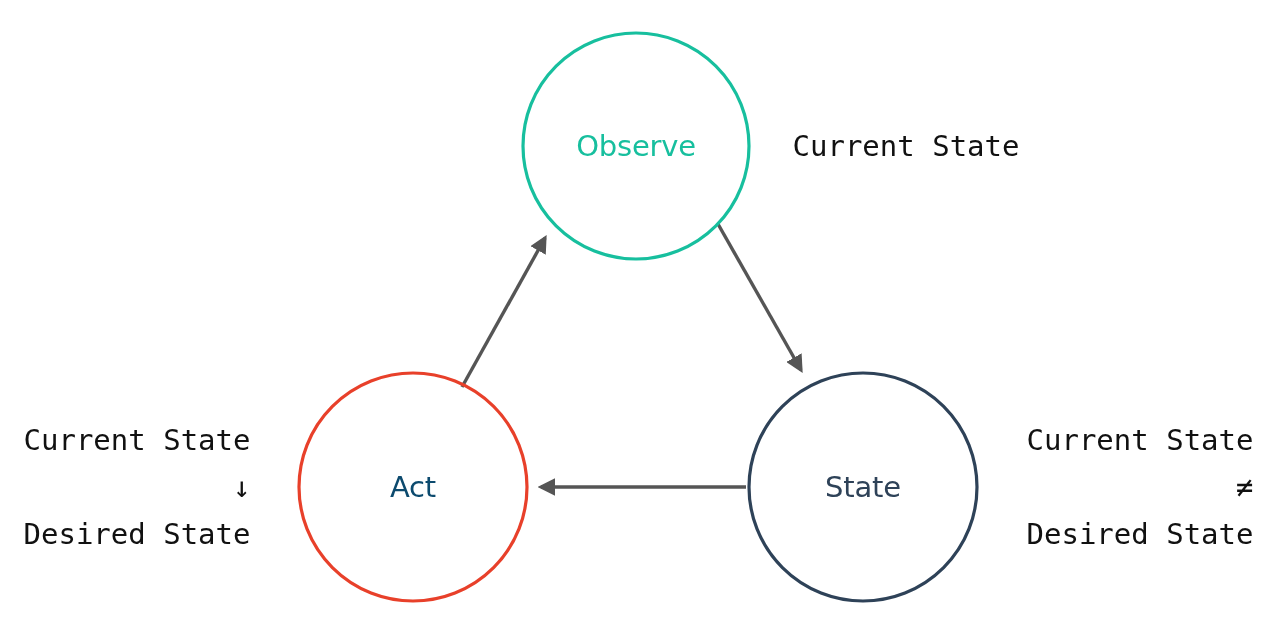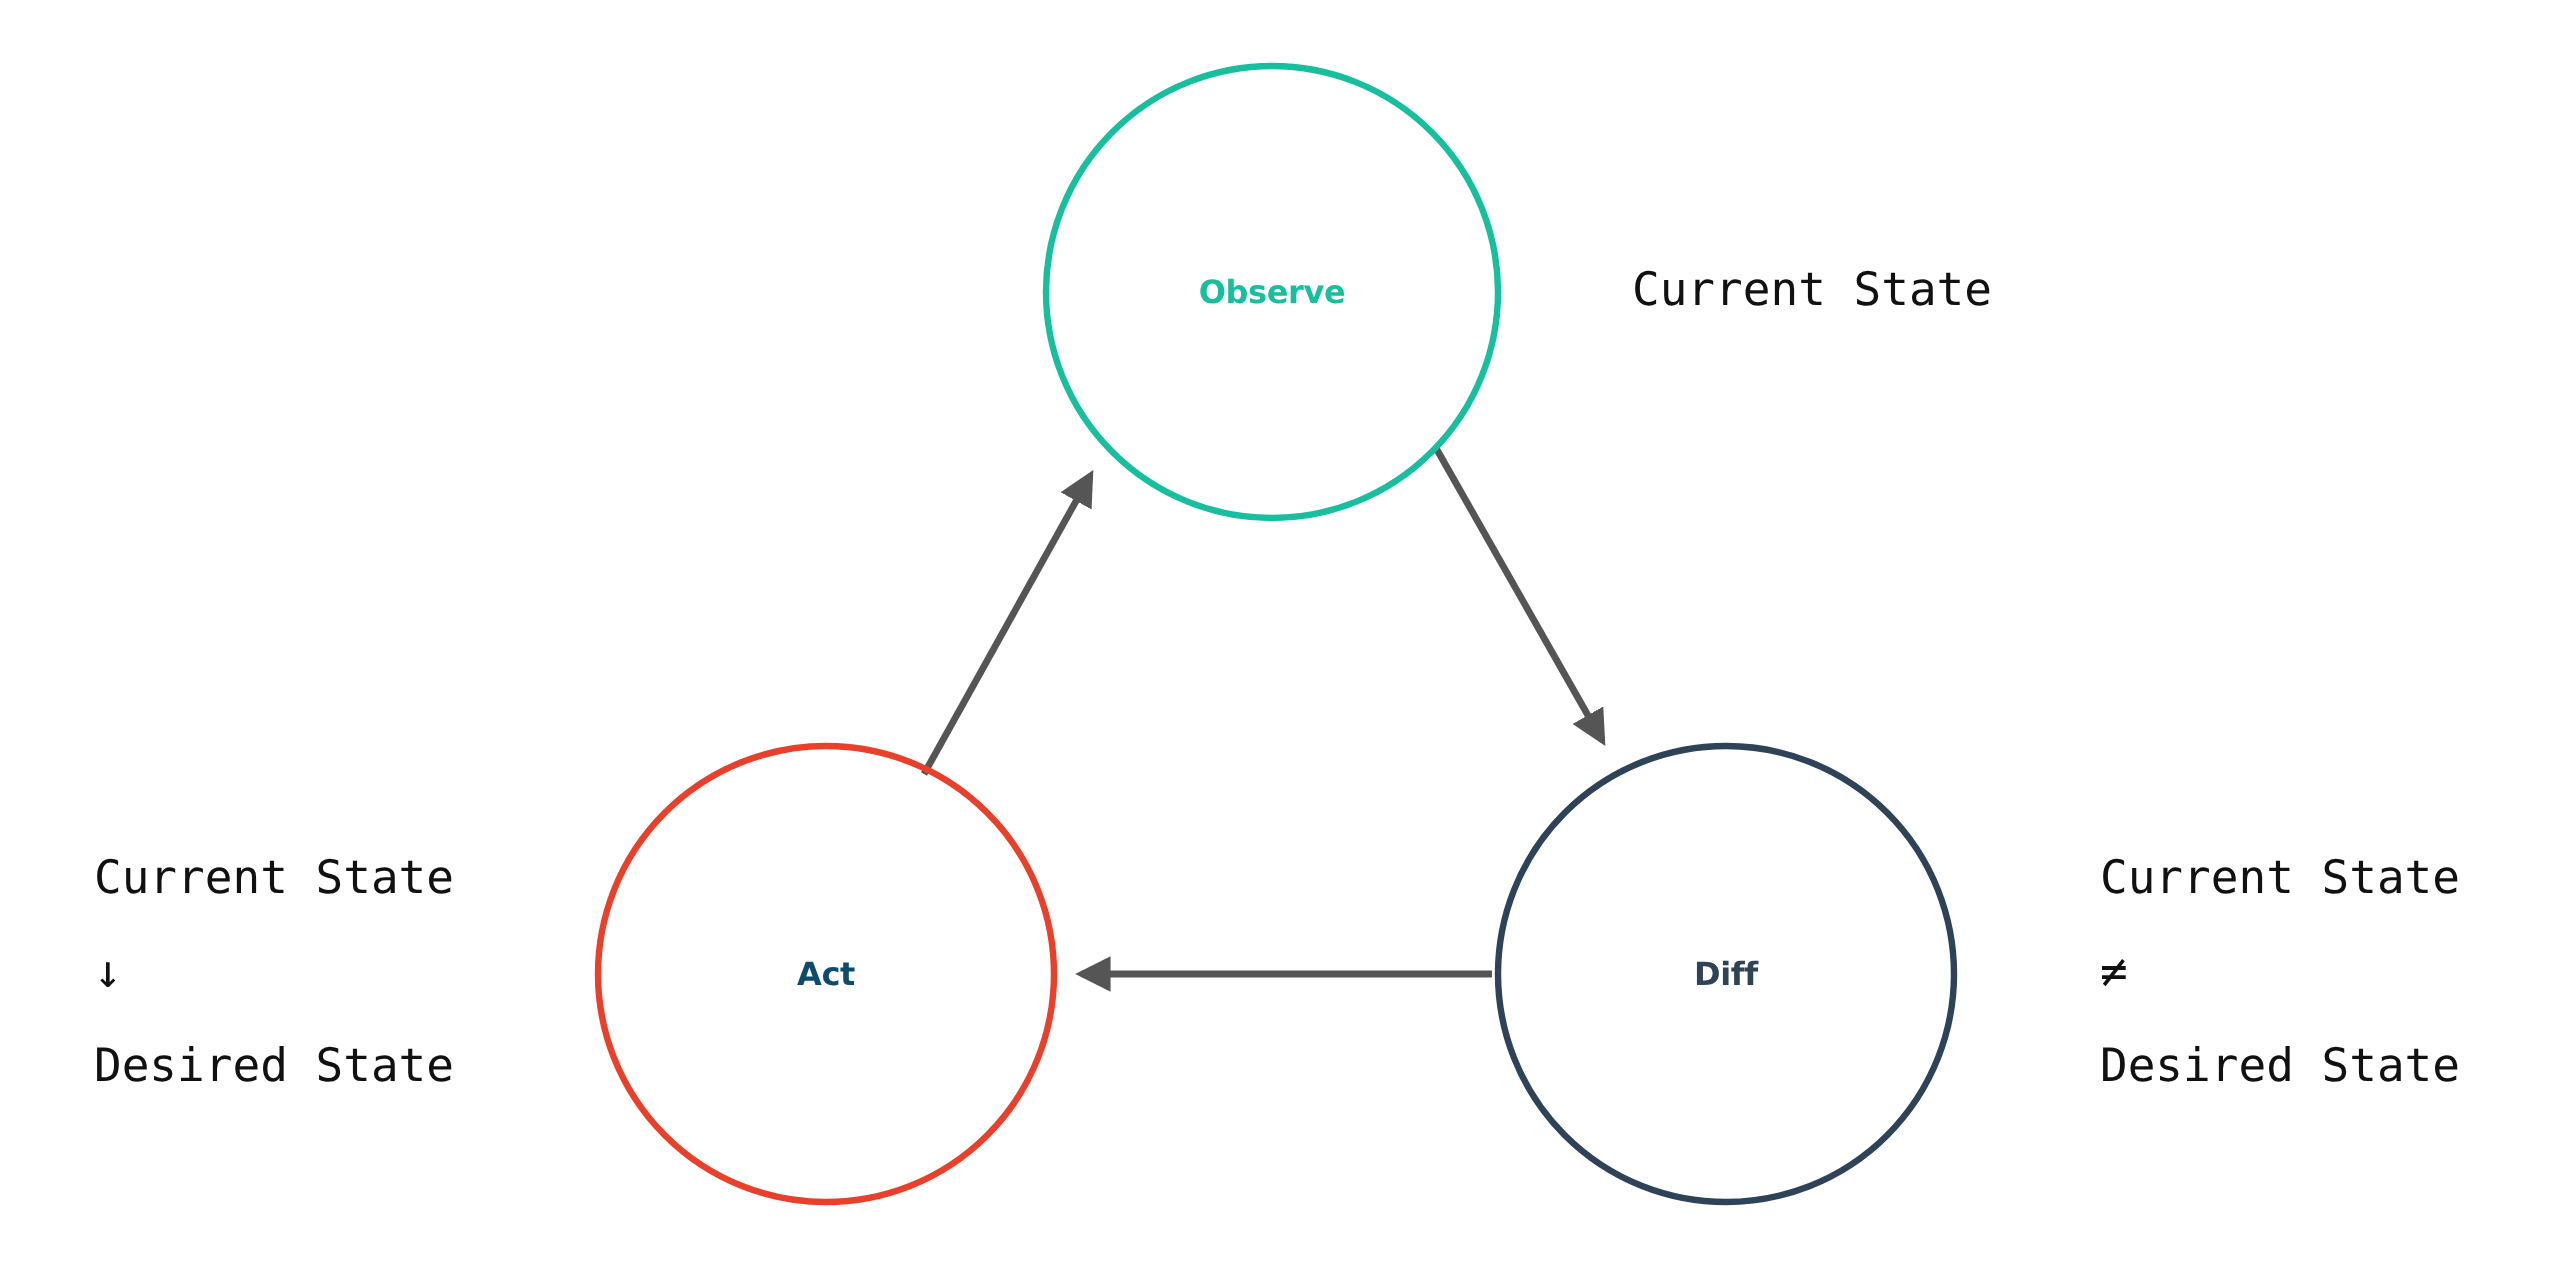--- a/index.html
+++ b/index.html
@@ -23,38 +23,38 @@
     position: absolute;
     top: 0;
     left: 0;
     width: 1280px;
     height: 638px;
   }
   .node-label {
     position: absolute;
     transform: translate(-50%, -50%);
     font-family: "DejaVu Sans", sans-serif;
-    font-weight: bold;
-    font-size: 16px;
+    font-weight: normal;
+    font-size: 29px;
     letter-spacing: -0.2px;
     white-space: nowrap;
     user-select: none;
   }
   .node-label.observe { color: #17bf9e; }
   .node-label.act     { color: #0c4a6e; }
   .node-label.diff    { color: #2e4258; }
 
   .annotation {
     position: absolute;
     transform: translate(-50%, -50%);
     font-family: "DejaVu Sans Mono", monospace;
-    font-size: 23px;
+    font-size: 29px;
     line-height: 47px;
     color: #111111;
-    text-align: left;
+    text-align: right;
     white-space: nowrap;
     user-select: none;
   }
   .annotation .ann-line { display: block; }
 </style>
 </head>
 <body>
 
 <div id="canvas">
 
@@ -73,21 +73,21 @@
 
     <circle cx="636" cy="146" r="113" fill="none" stroke="#17bf9e" stroke-width="3.2"></circle>
     <circle cx="413" cy="487" r="114" fill="none" stroke="#e8402a" stroke-width="3.2"></circle>
     <circle cx="863" cy="487" r="114" fill="none" stroke="#2e4258" stroke-width="3.2"></circle>
   </svg>
 
   <div class="node-label observe" style="left:636px; top:146px;">Observe</div>
 
   <div class="node-label act" style="left:413px; top:487px;">Act</div>
 
-  <div class="node-label diff" style="left:863px; top:487px;">Diff</div>
+  <div class="node-label diff" style="left:863px; top:487px;">State</div>
 
   <div class="annotation" style="left:906px; top:146px;">
     <span class="ann-line">Current State</span>
   </div>
 
   <div class="annotation" style="left:1140px; top:487px;">
     <span class="ann-line">Current State</span>
     <span class="ann-line">≠</span>
     <span class="ann-line">Desired State</span>
   </div>

